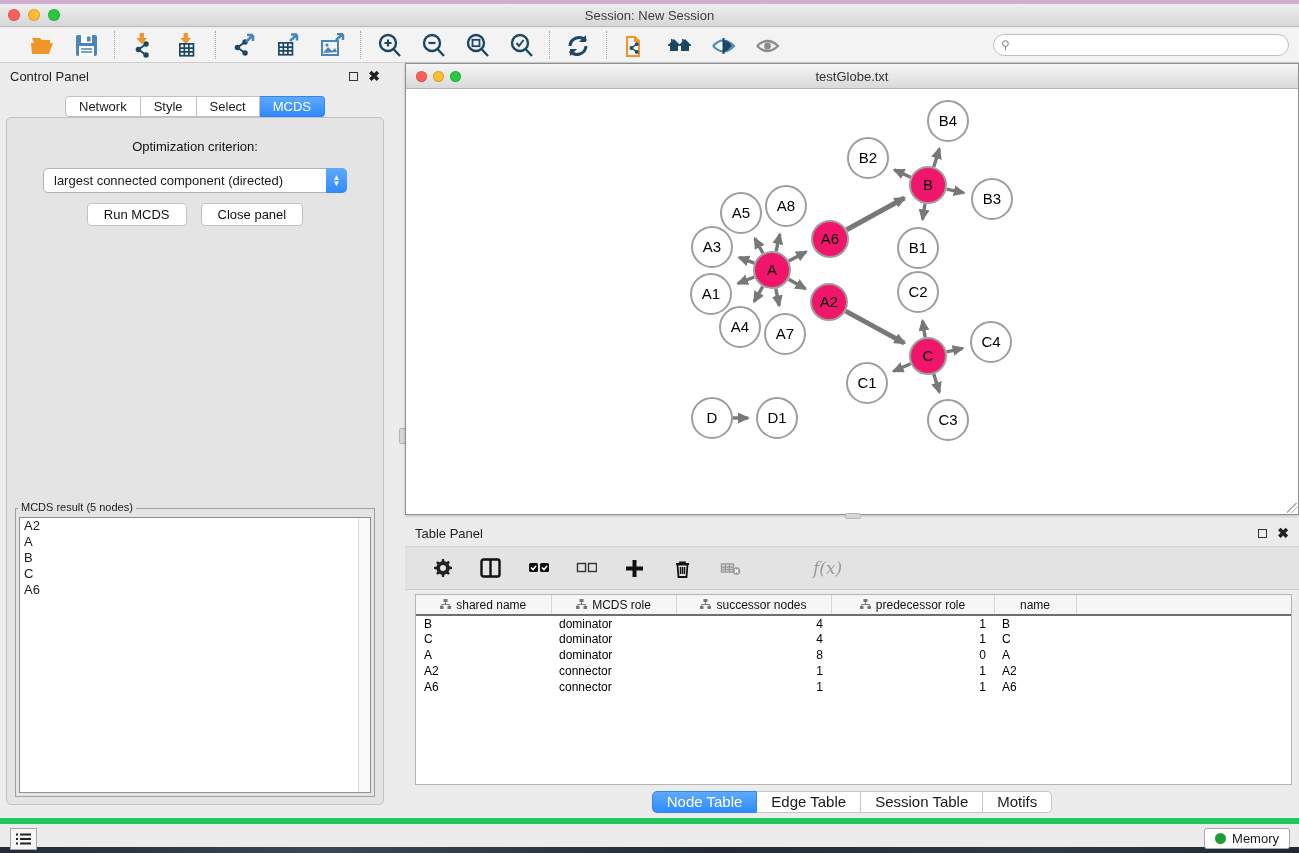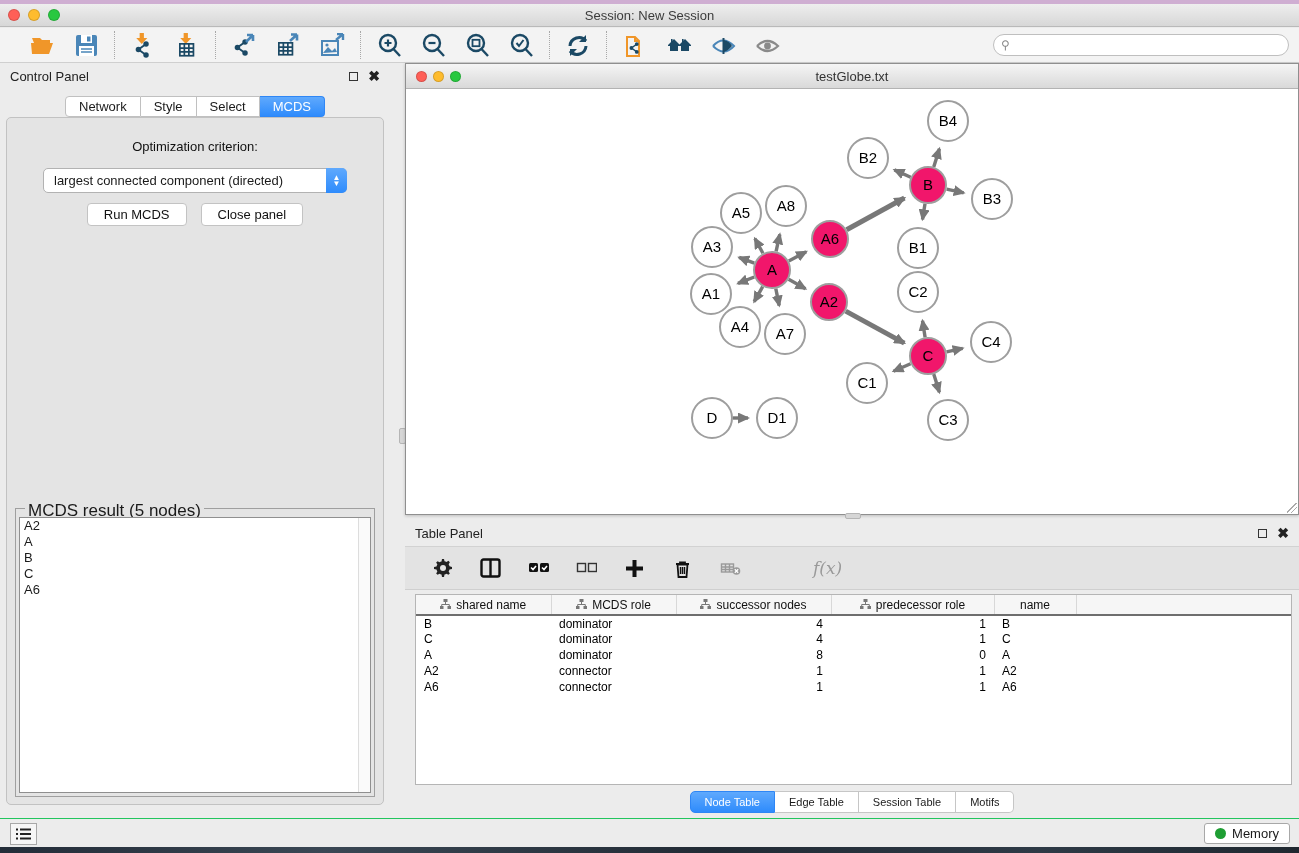--- a/index.html
+++ b/index.html
@@ -61,21 +61,21 @@
   .dropdown .dd-text { flex:1; padding-left:10px; font-size:13px; white-space:nowrap; }
   .dd-stepper { width:21px; height:25px; margin:-1px -1px -1px 0; background:linear-gradient(#5fa9fd,#2e8bfc);
     border-radius:0 5px 5px 0; display:flex; flex-direction:column; align-items:center; justify-content:center; color:#fff; }
   .dd-stepper span { font-size:8px; line-height:6px; }
   .cp-buttons { position:absolute; top:85px; left:0; right:0; display:flex; justify-content:center; gap:14px; }
   .btn { height:23px; background:#fff; border:1px solid #c3c3c3; border-radius:4px; padding:0 16px;
     font-size:13px; display:flex; align-items:center; cursor:pointer; color:#111; }
 
   .result-box { position:absolute; left:8px; right:8px; top:390px; bottom:7px;
     border:1px solid #9f9f9f; }
-  .result-legend { position:absolute; top:-8px; left:9px; background:#e4e4e4; padding:0 3px; font-size:17px; }
+  .result-legend { position:absolute; top:-8px; left:2px; background:#e4e4e4; padding:0 3px; font-size:11px; }
   .result-list { position:absolute; inset:8px 3px 3px 3px; background:#fff; border:1px solid #8f8f8f; overflow:hidden; }
   .result-scroll { position:absolute; top:0; right:0; bottom:0; width:12px; background:#fafafa; border-left:1px solid #ddd; }
   .result-item { font-size:13px; line-height:16px; padding-left:4px; }
 
   
   .net-frame { position:absolute; left:405px; top:63px; width:894px; height:452px;
     border:1px solid #8f8f8f; background:#fff; box-shadow:0 1px 3px rgba(0,0,0,.2); }
   .net-titlebar { height:25px; background:linear-gradient(#f5f5f5,#d9d9d9); border-bottom:1px solid #b3b3b3;
     display:flex; align-items:center; justify-content:center; position:relative; }
   .net-titlebar .lights { left:10px; gap:6px; }
@@ -107,28 +107,28 @@
   table.data-table th { font-weight:normal; height:20px; background:#f6f6f6; border-right:1px solid #d8d8d8;
     border-bottom:2px solid #6e6e6e; text-align:center; font-size:12px; color:#111; white-space:nowrap; overflow:hidden; }
   table.data-table th .th-inner { display:flex; align-items:center; justify-content:center; gap:5px; }
   table.data-table td { height:16px; padding:0 8px; white-space:nowrap; overflow:hidden; color:#000; }
   td.num { text-align:right; padding-right:18px; }
   .tree-icon svg { display:block; }
 
   .tp-tabs-bar { position:absolute; bottom:0; left:0; right:0; height:33px; display:flex;
     align-items:center; justify-content:center; }
   .tp-tab { height:22px; padding:0 14px; background:#fff; border:1px solid #c6c6c6; border-left:none;
-    display:flex; align-items:center; font-size:11px; cursor:pointer; }
+    display:flex; align-items:center; font-size:15px; cursor:pointer; }
   .tp-tab:first-child { border-left:1px solid #c6c6c6; border-radius:5px 0 0 5px; }
   .tp-tab:last-child { border-radius:0 5px 5px 0; }
   .tp-tab.active { background:linear-gradient(#5fa9fd,#2e8bfc); border-color:#2e86f5; color:#fff; }
 
   
   .status-bar { position:absolute; left:0; bottom:6px; height:29px; right:0; background:#ececec;
-    border-top:1px solid #22c55e; }
+    border-top:6px solid #22c55e; }
   .list-btn { position:absolute; left:10px; top:4px; width:27px; height:22px; background:#f6f6f6;
     border:1px solid #a8a8a8; display:flex; align-items:center; justify-content:center; cursor:pointer; }
   .memory-btn { position:absolute; right:9px; top:4px; height:21px; background:#fff; border:1px solid #a8a8a8;
     border-radius:3px; display:flex; align-items:center; gap:6px; padding:0 10px; font-size:13px; cursor:pointer; }
   .mem-dot { width:11px; height:11px; border-radius:50%; background:#1e9e33; }
 </style>
 </head>
 <body>
 
 <div class="desktop-top"></div>

